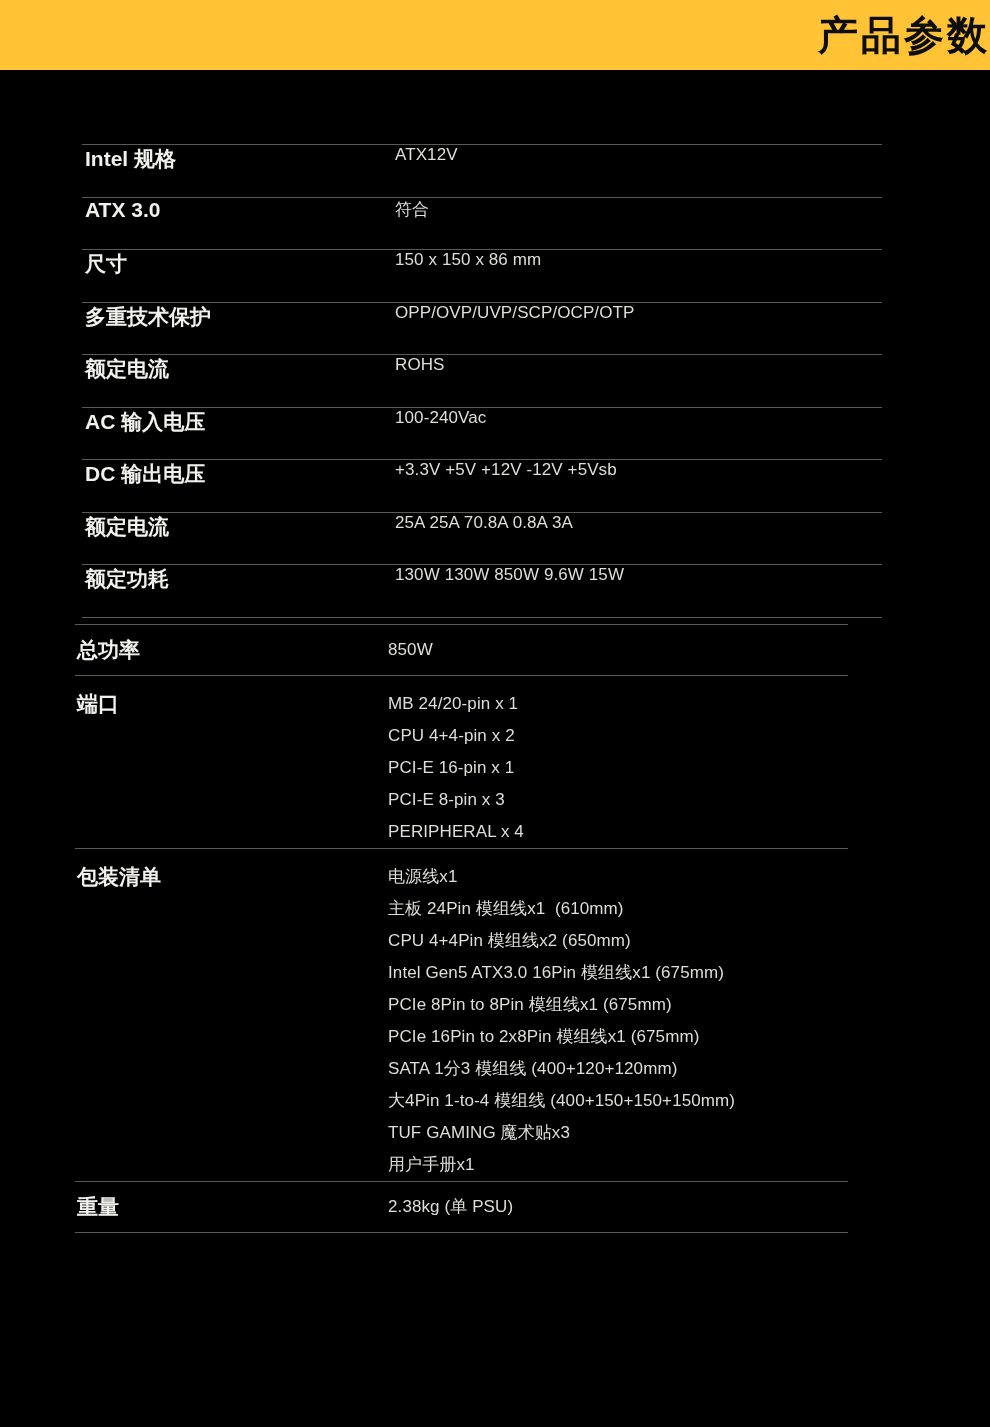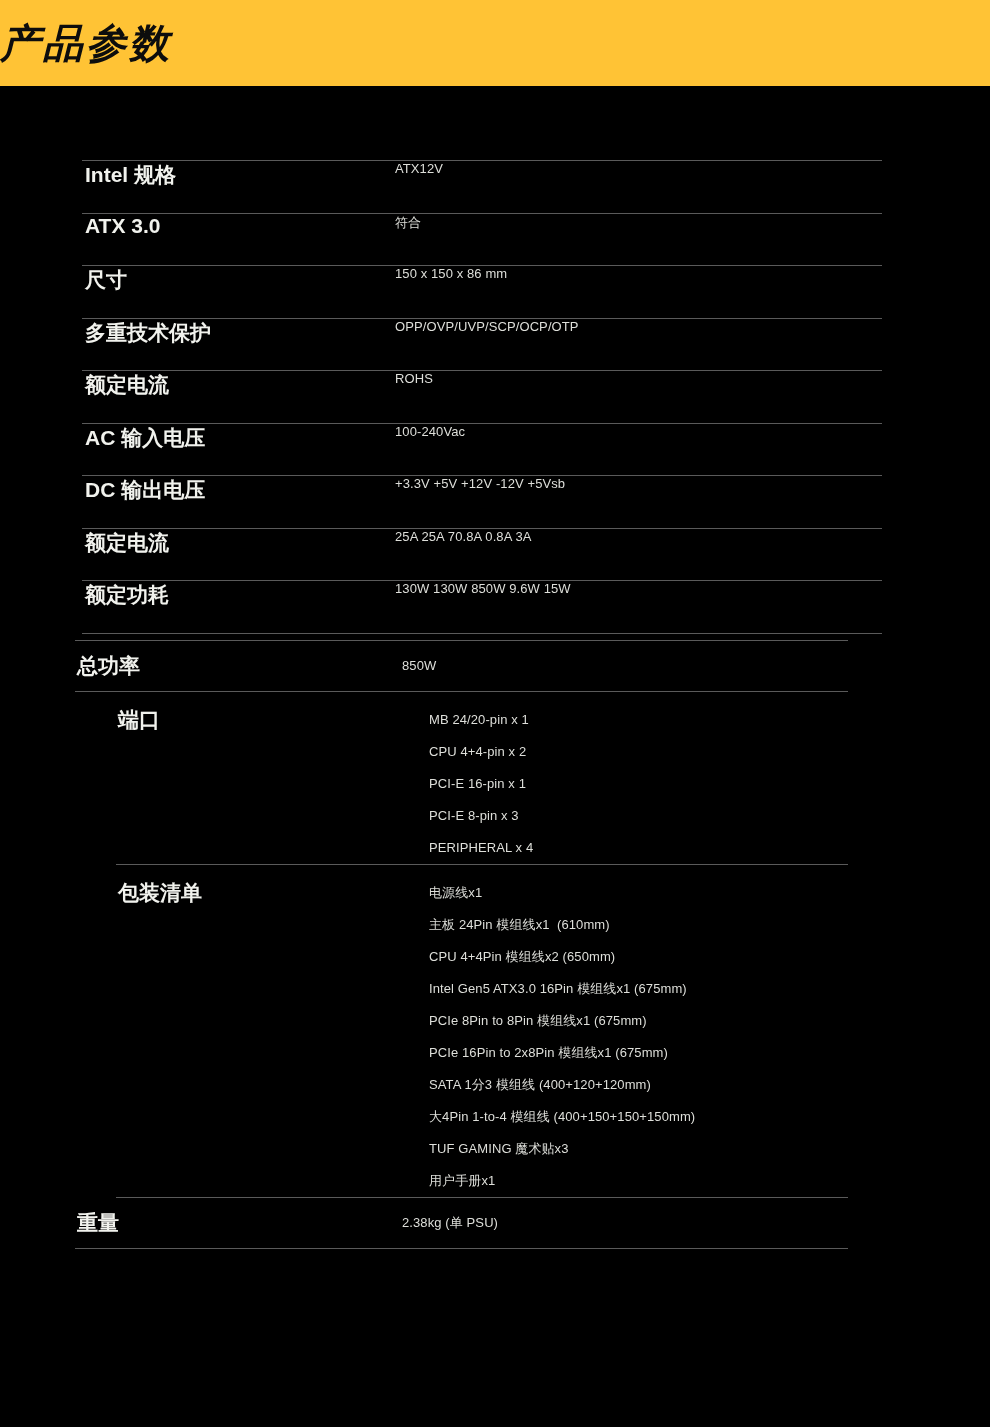--- a/index.html
+++ b/index.html
@@ -9,42 +9,42 @@
     --label:#f1f2ed;
     --value:#dedfda;
   }
   *{margin:0;padding:0;box-sizing:border-box;}
   html,body{background:var(--bg);}
   body{
     width:990px;height:1427px;position:relative;overflow:hidden;
     font-family:"Liberation Sans","DejaVu Sans",sans-serif;
   }
   .banner{
-    width:990px;height:86px;background:var(--accent);
-    display:flex;align-items:center;justify-content:flex-start;font-style:italic;
+    width:990px;height:70px;background:var(--accent);
+    display:flex;align-items:center;justify-content:flex-end;
   }
   .banner h1{
     font-size:40px;font-weight:bold;color:#0d0d0d;letter-spacing:3px;
   }
   .sec{border-top:1.5px solid var(--line);}
   .sec1{margin:74px 0 0 82px;width:800px;}
   .sec2{margin:6px 0 0 75px;width:773px;}
   .row{display:flex;border-bottom:1.5px solid var(--line);}
   .sec1 .row{height:52.5px;}
-  .sec2 .row.single{height:51px;align-items:center;gap:14px;}
-  .sec2 .row.multi{padding:12px 0 0;align-items:flex-start;margin-left:41px;}
+  .sec2 .row.single{height:51px;align-items:center;}
+  .sec2 .row.multi{padding:12px 0 0;align-items:flex-start;}
   .label{
     flex:0 0 313px;color:var(--label);font-weight:bold;font-size:21px;
     white-space:nowrap;
   }
   .sec1 .label{padding-left:3px;}
   .sec2 .label{padding-left:2px;}
   .sec2 .row.multi .label{line-height:32px;}
   .value,.vline{
-    color:var(--value);font-size:13px;white-space:pre-wrap;
+    color:var(--value);font-size:17px;white-space:pre-wrap;
     letter-spacing:0.1px;
   }
   .vline{line-height:32px;}
   .vwrap{flex:1 1 auto;}
 </style>
 </head>
 <body>
 
 <header class="banner" style="background: rgb(255, 195, 53);">
   <h1 style="color: rgb(13, 13, 13);">产品参数</h1>

